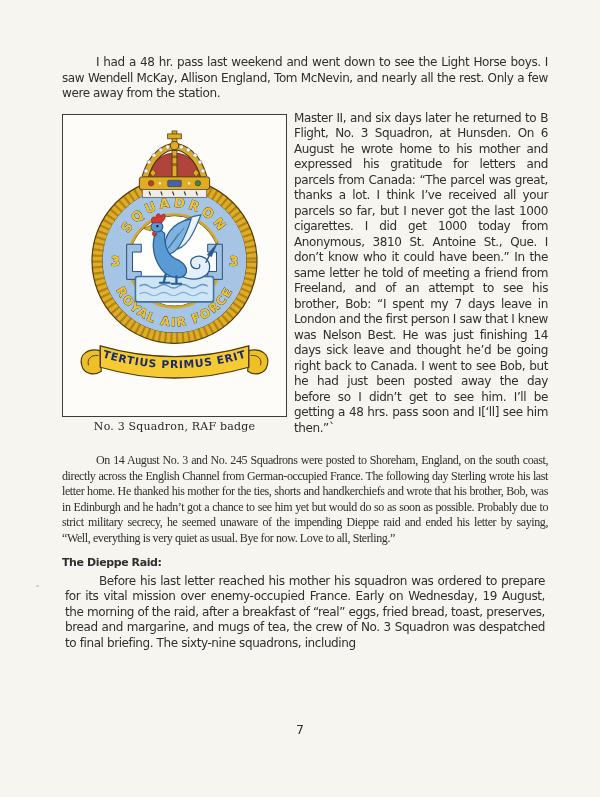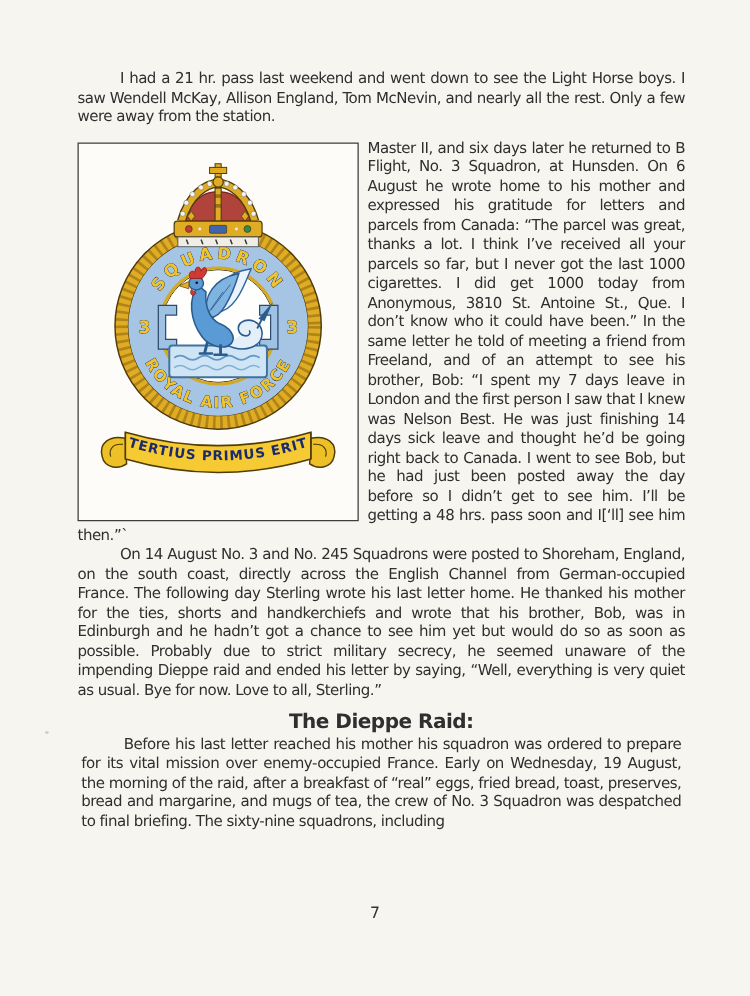--- a/index.html
+++ b/index.html
@@ -22,38 +22,38 @@
   .badge-frame {
     box-sizing:border-box; width:225px; height:303px;
     border:1px solid #3c3c3c; background:#fdfcf9;
     display:flex; align-items:center; justify-content:center;
   }
   figcaption {
     font-family:"DejaVu Serif","Liberation Serif",serif;
     font-size:11px; line-height:14px; letter-spacing:0.2px;
     text-align:center; margin-top:3px; color:#2a2a2a; text-indent:0;
   }
-  .p3 { clear:both; margin-top:0; }
-  .h-dieppe { font-weight:bold; font-size:16px; margin:9px 0 0 0; text-indent:0; text-align:center; }
+  .p3 { clear:both; margin-top:17px;font-family:Liberation Serif, serif; }
+  .h-dieppe { font-weight:bold; font-size:11px; margin:9px 0 0 0; text-indent:0; text-align:left; }
   .p4 { margin:3px; }
   .pageno {
     position:absolute; top:722px; left:0; width:100%;
     text-align:center; font-size:12.5px; color:#333;
   }
   .speck { position:absolute; left:36px; top:585px; width:3px; height:2px;
     background:rgba(80,75,70,0.25); border-radius:50%; }
   .badge-svg-text { font-family:"DejaVu Sans","Liberation Sans",sans-serif; }
 </style>
 </head>
 <body>
 
 <div class="page">
   <div class="content">
 
-    <p class="para p1">I had a 21 hr. pass last weekend and went down to see the Light Horse boys. I saw Wendell McKay, Allison England, Tom McNevin, and nearly all the rest. Only a few were away from the station.</p>
+    <p class="para p1">I had a 48 hr. pass last weekend and went down to see the Light Horse boys. I saw Wendell McKay, Allison England, Tom McNevin, and nearly all the rest. Only a few were away from the station.</p>
 
 
     <div class="figwrap">
       <figure class="badge">
         <div class="badge-frame">
           <svg width="207" viewBox="0 0 212 276" xmlns="http://www.w3.org/2000/svg">
 
             <g>
               <circle cx="106" cy="134" r="79" fill="none" stroke="#e0ac24" stroke-width="11"></circle>
               <circle cx="106" cy="134" r="79" fill="none" stroke="#7d5c0e" stroke-width="11" stroke-dasharray="2.2 3.8" opacity="0.5"></circle>
@@ -152,20 +152,21 @@
               <path d="M 184,231 C 192,230 196,235 194,241" fill="none" stroke="#4f3c08" stroke-width="1"></path>
               <path d="M 30,221 Q 106,243 182,221 L 182,243 Q 106,265 30,243 Z" fill="#f5ca32" stroke="#4f3c08" stroke-width="1.3"></path>
               <path d="M 30,221 L 30,243 M 182,221 L 182,243" stroke="#4f3c08" stroke-width="1" fill="none"></path>
               <path id="mottoArc" d="M 33,233 Q 106,255 179,233" fill="none"></path>
               <text class="badge-svg-text" font-size="11" font-weight="bold" letter-spacing="0.8" fill="#1b2a6b">
                 <textPath href="#mottoArc" startOffset="50%" text-anchor="middle">TERTIUS PRIMUS ERIT</textPath>
               </text>
             </g>
           </svg>
         </div>
+        <figcaption>No. 3 Squadron, RAF badge</figcaption>
       </figure>
       <span>Master II, and six days later he returned to B Flight, No. 3 Squadron, at Hunsden. On 6 August he wrote home to his mother and expressed his gratitude for letters and parcels from Canada: “The parcel was great, thanks a lot. I think I’ve received all your parcels so far, but I never got the last 1000 cigarettes. I did get 1000 today from Anonymous, 3810 St. Antoine St., Que. I don’t know who it could have been.”  In the same letter he told of meeting a friend from Freeland, and of an attempt to see his brother, Bob: “I spent my 7 days leave in London and the first person I saw that I knew was Nelson Best. He was just finishing 14 days sick leave and thought he’d be going right back to Canada. I went to see Bob, but he had just been posted away the day before so I didn’t get to see him. I’ll be getting a 48 hrs. pass soon and I[‘ll] see him then.”`</span>
     </div>
 
     <p class="para p3">On 14 August No. 3 and No. 245 Squadrons were posted to Shoreham, England, on the south coast, directly across the English Channel from German-occupied France. The following day Sterling wrote his last letter home. He thanked his mother for the ties, shorts and handkerchiefs and wrote that his brother, Bob, was in Edinburgh and he hadn’t got a chance to see him yet but would do so as soon as possible. Probably due to strict military secrecy, he seemed unaware of the impending Dieppe raid and ended his letter by saying, “Well, everything is very quiet as usual. Bye for now. Love to all, Sterling.”</p>
 
     <p class="h-dieppe">The Dieppe Raid:</p>
 
     <p class="para p4">Before his last letter reached his mother his squadron was ordered to prepare for its vital mission over enemy-occupied France. Early on Wednesday, 19 August, the morning of the raid, after a breakfast of “real” eggs, fried bread, toast, preserves, bread and margarine, and mugs of tea, the crew of No. 3 Squadron was despatched to final briefing. The sixty-nine squadrons, including</p>
   </div>

